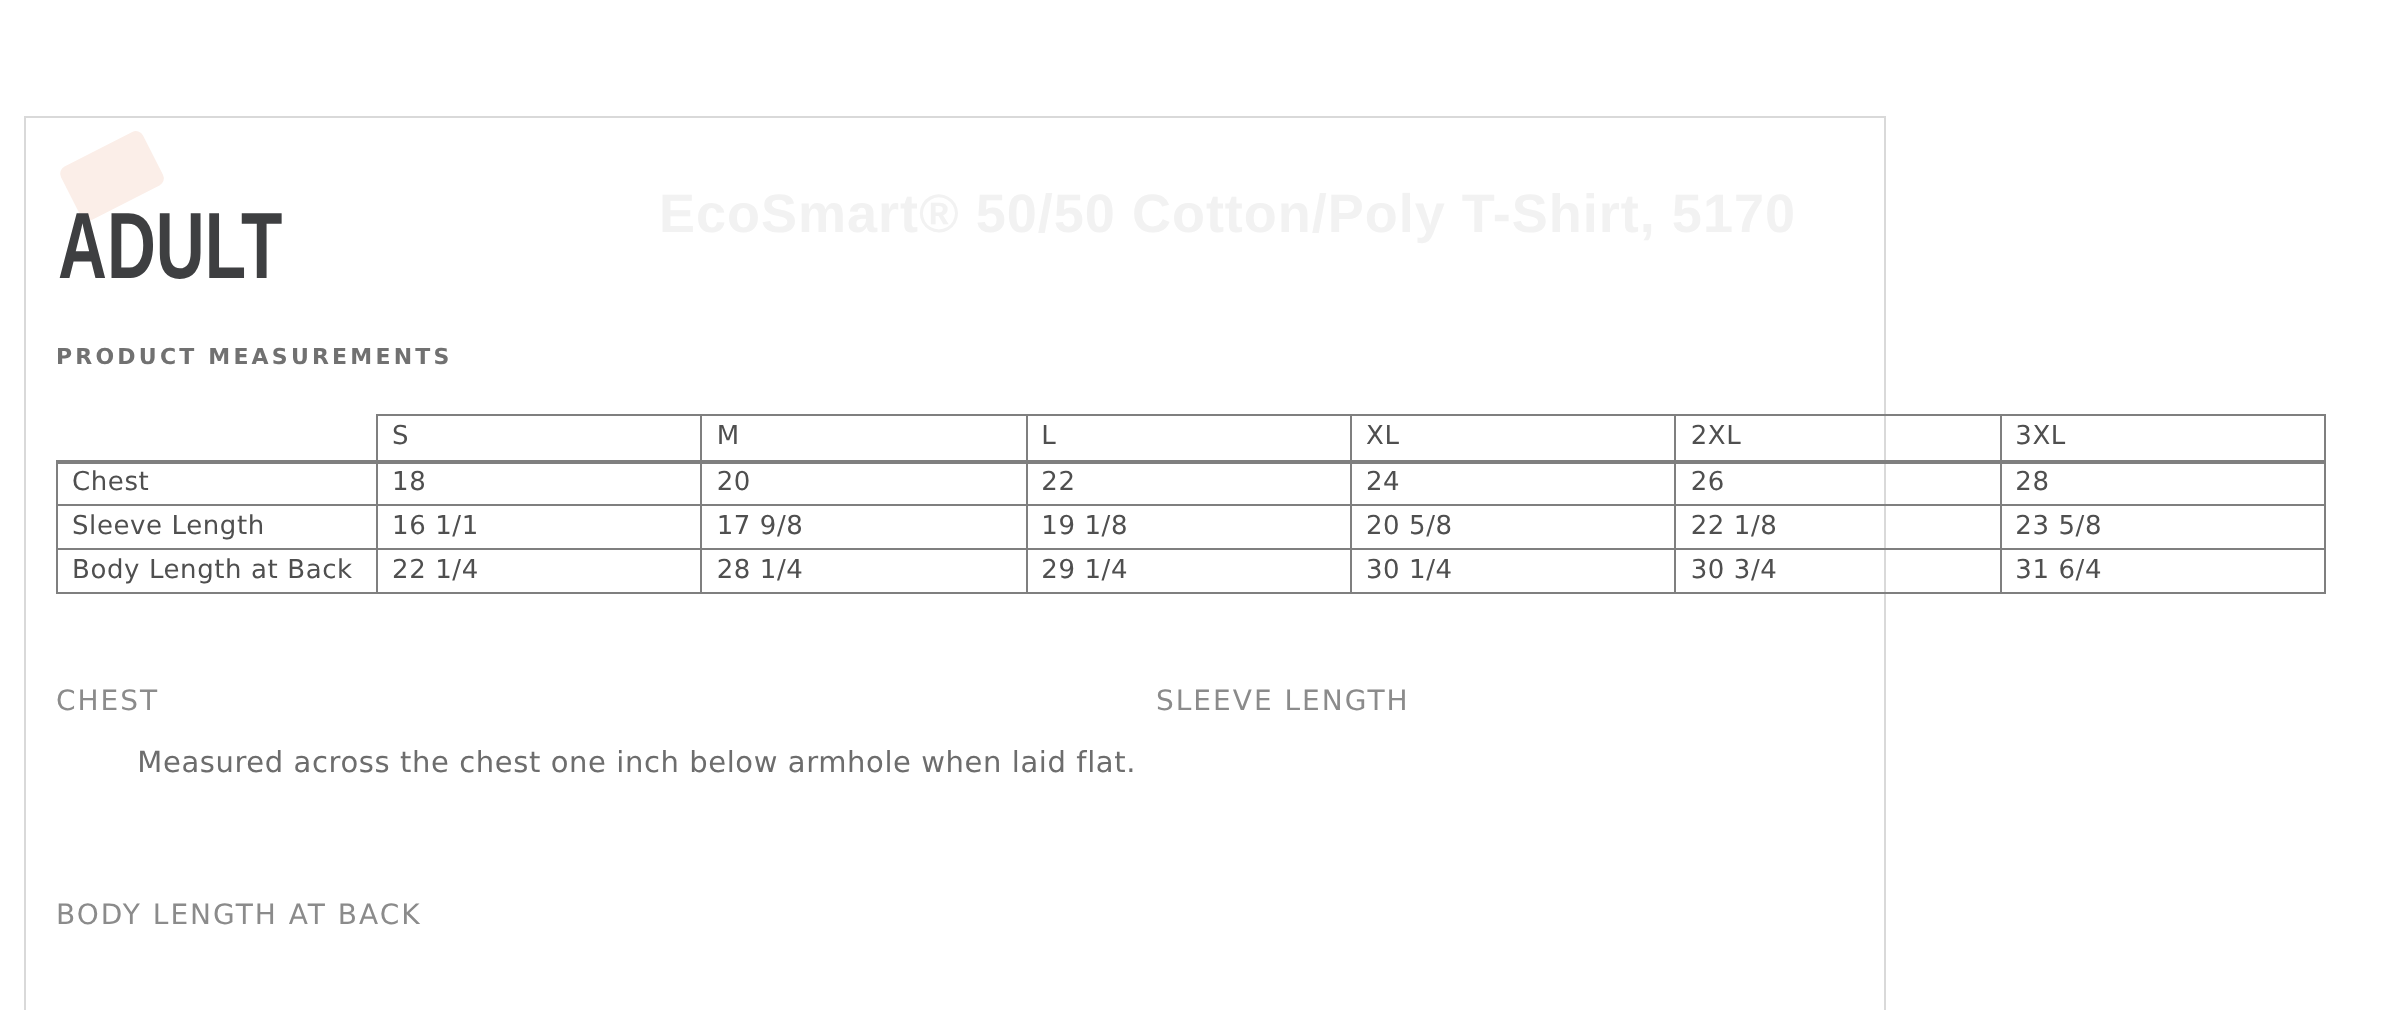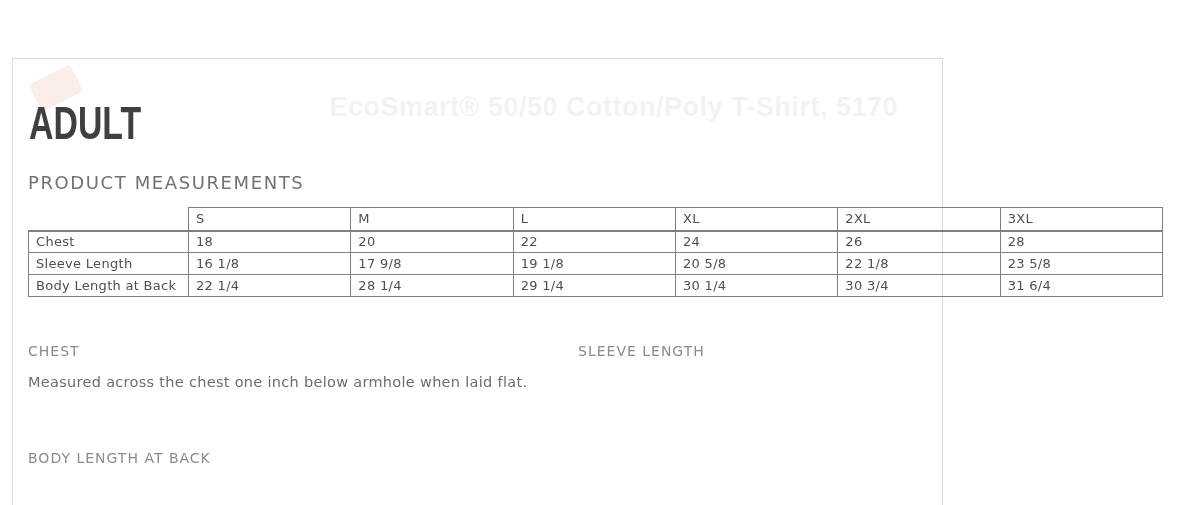--- a/index.html
+++ b/index.html
@@ -44,22 +44,22 @@
     font-family: "Liberation Sans", sans-serif;
     font-weight: bold;
     font-size: 27px;
     color: #f2f2f2;
     letter-spacing: 0.5px;
     white-space: nowrap;
   }
   .section-title {
     position: absolute;
     left: 15px; top: 113px;
-    font-size: 18px;
-    font-weight: normal;
+    font-size: 11px;
+    font-weight: bold;
     color: #717171;
     letter-spacing: 1.6px;
   }
   table.measurements {
     position: absolute;
     left: 15px; top: 148px;
     width: 1135px;
     border-collapse: collapse;
     table-layout: fixed;
   }
@@ -85,20 +85,21 @@
     font-size: 14px;
     color: #8b8b8b;
     letter-spacing: 1px;
     margin-bottom: 10px;
   }
   .definition .def-text {
     font-size: 14.5px;
     color: #6d6d6d;
     letter-spacing: 0.3px;
     line-height: 27px;
+    text-align: right;
   }
   .def-chest  { left: 15px;  top: 284px; width: 540px; }
   .def-sleeve { left: 565px; top: 284px; width: 515px; }
   .def-body   { left: 15px;  top: 391px; width: 560px; }
 </style>
 </head>
 <body>
 
 <div class="frame">
 
@@ -136,21 +137,21 @@
         <th>Chest</th>
         <td>18</td>
         <td>20</td>
         <td>22</td>
         <td>24</td>
         <td>26</td>
         <td>28</td>
       </tr>
       <tr>
         <th>Sleeve Length</th>
-        <td>16 1/8</td>
+        <td>16 1/1</td>
         <td>17 9/8</td>
         <td>19 1/8</td>
         <td>20 5/8</td>
         <td>22 1/8</td>
         <td>23 5/8</td>
       </tr>
       <tr>
         <th>Body Length at Back</th>
         <td>22 1/4</td>
         <td>28 1/4</td>

